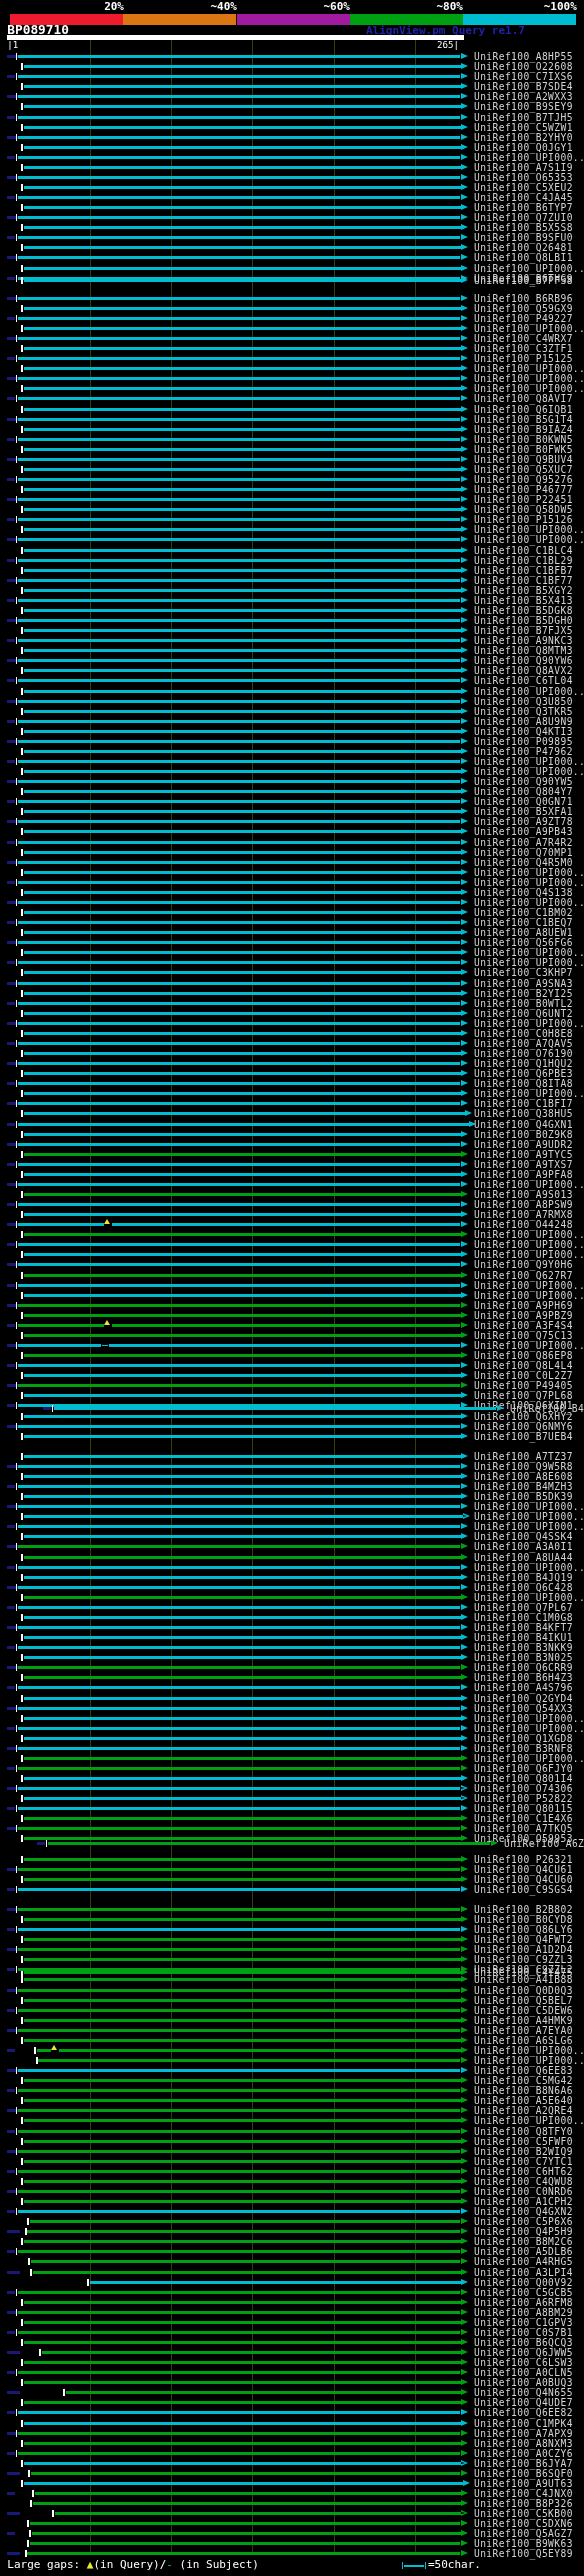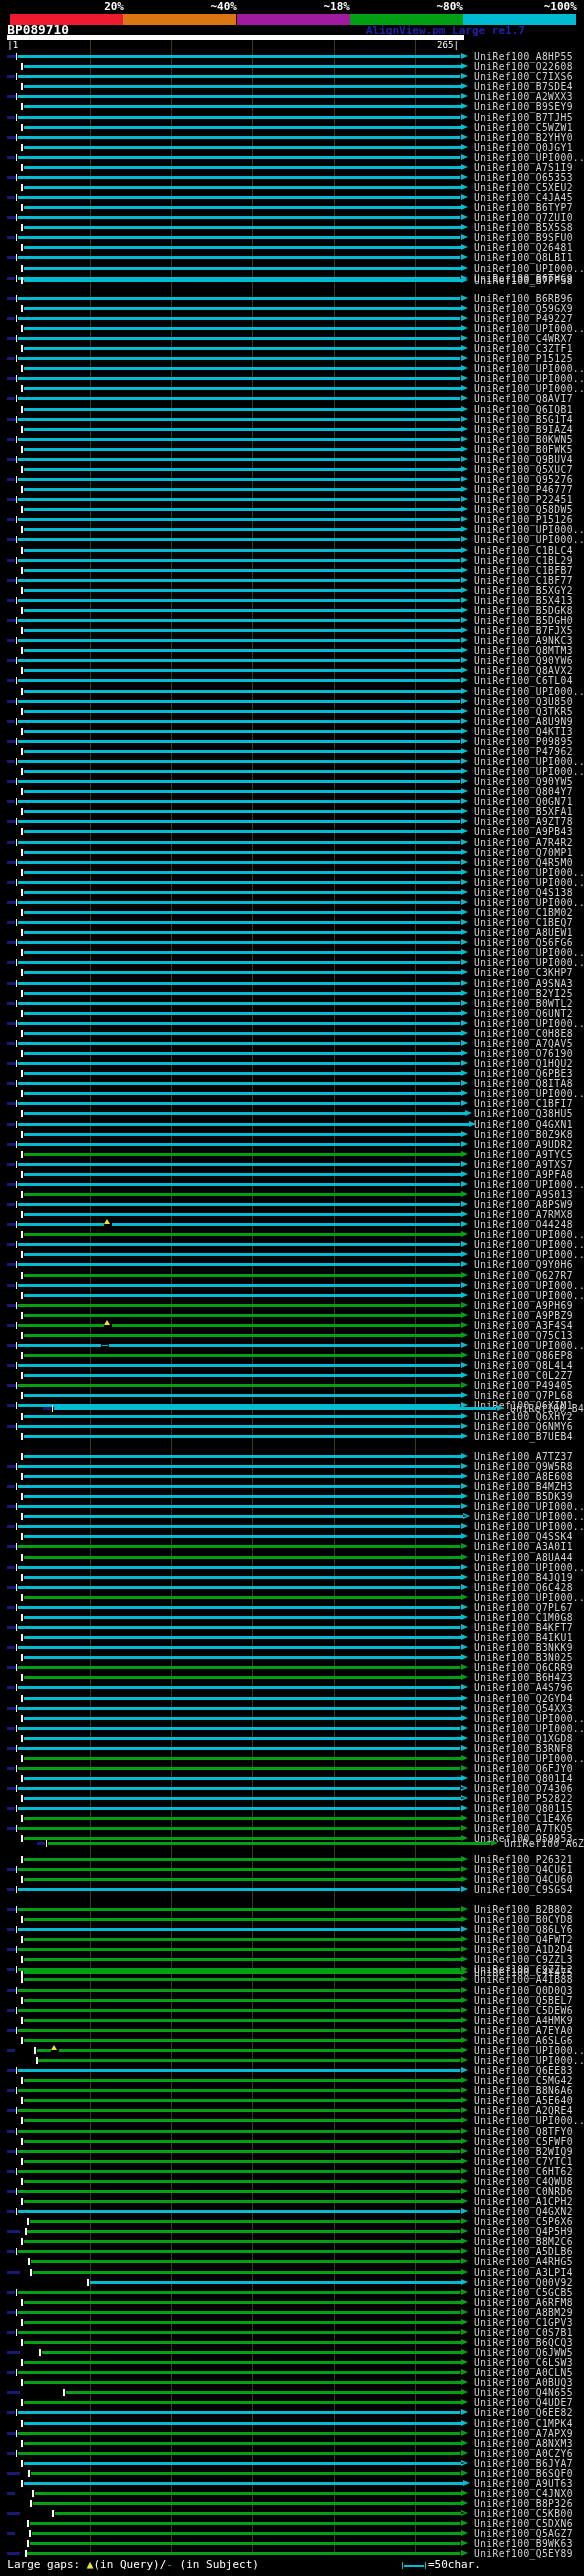--- a/index.html
+++ b/index.html
@@ -37,30 +37,30 @@
 </head>
 <body>
 
 <div id="screen">
 
   <div id="key">
       <div class="keylabel" style="right: 461px;">20%</div>
       <div class="keyseg" style="left: 10px; width: 113px; background: rgb(238, 26, 45);"></div>
       <div class="keylabel" style="right: 348px;">~40%</div>
       <div class="keyseg" style="left: 123px; width: 113px; background: rgb(220, 118, 19);"></div>
-      <div class="keylabel" style="right: 235px;">~18%</div>
+      <div class="keylabel" style="right: 235px;">~60%</div>
       <div class="keyseg" style="left: 237px; width: 113px; background: rgb(161, 27, 161);"></div>
       <div class="keylabel" style="right: 122px;">~80%</div>
       <div class="keyseg" style="left: 350px; width: 113px; background: rgb(0, 160, 19);"></div>
       <div class="keylabel" style="right: 8.2px;">~100%</div>
       <div class="keyseg" style="left: 463px; width: 113px; background: rgb(0, 188, 208);"></div>
     </div>
 
   <div id="queryname">BP089710</div>
-  <div id="apptitle">AlignView.pm Large re1.7</div>
+  <div id="apptitle">AlignView.pm Query re1.7</div>
 
   <div id="ruler"></div>
   <div class="rulernum" style="left:7.3px;">|1</div>
   <div class="rulernum" style="left:437px;">265|</div>
 
   <div id="grid">
       <div class="gridline" style="left: 90px;"></div>
       <div class="gridline" style="left: 171px;"></div>
       <div class="gridline" style="left: 252px;"></div>
       <div class="gridline" style="left: 334px;"></div>

